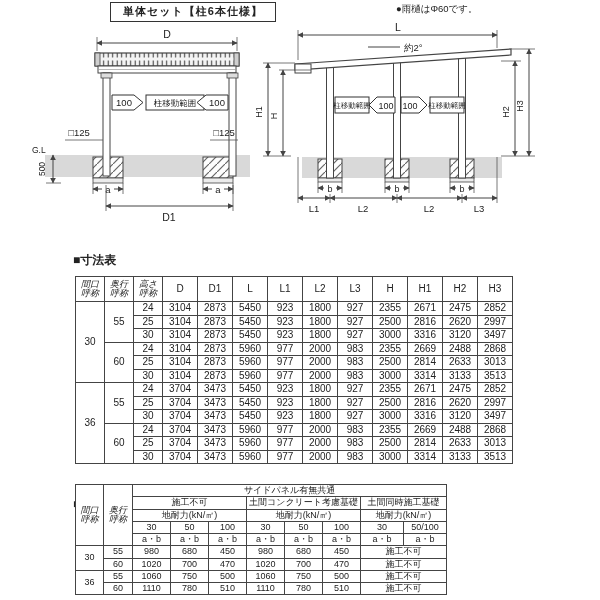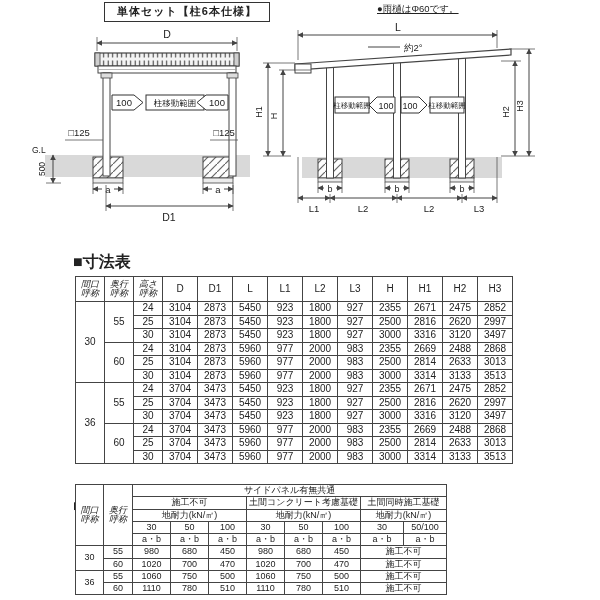--- a/index.html
+++ b/index.html
@@ -2,25 +2,25 @@
 <html><head>
 <meta charset="utf-8">
 <style>
   html,body { margin:0; padding:0; }
   body {
     width:600px; height:600px; background:#fff; position:relative;
     font-family:"Liberation Sans", sans-serif; color:#222;
   }
   .abs { position:absolute; }
   .title-box {
-    left:104px; top:2px; border:1.5px solid #333; padding:1px 12px 2px;
+    left:110px; top:2px; border:1.5px solid #333; padding:1px 12px 2px;
     font-size:11px; font-weight:bold; letter-spacing:1px; white-space:nowrap;
   }
-  .note { left:377px; top:3px; font-size:9.5px; white-space:nowrap;text-decoration:underline; }
-  .sec-title { font-size:16px; font-weight:bold; white-space:nowrap; }
+  .note { left:396px; top:3px; font-size:9.5px; white-space:nowrap; }
+  .sec-title { font-size:12px; font-weight:bold; white-space:nowrap; }
   #sec1 { left:73px; top:252px; }
   #sec2 { left:73px; top:496px; }
   table { border-collapse:collapse; table-layout:fixed; border:1.5px solid #444; background:#fff; }
   #dim-table { left:75px; top:276px; width:437px; }
   #found-table { left:75px; top:484px; width:371px; }
   th, td {
     border:1px solid #444; font-size:10px; font-weight:normal; text-align:center;
     vertical-align:middle; padding:0; line-height:1.25; height:12px;
     white-space:nowrap; overflow:hidden;
   }

